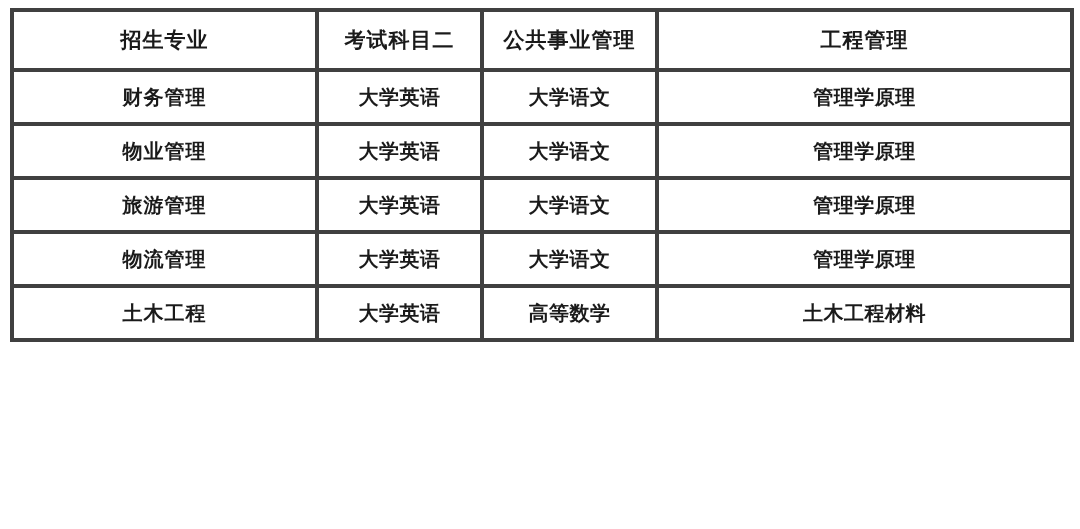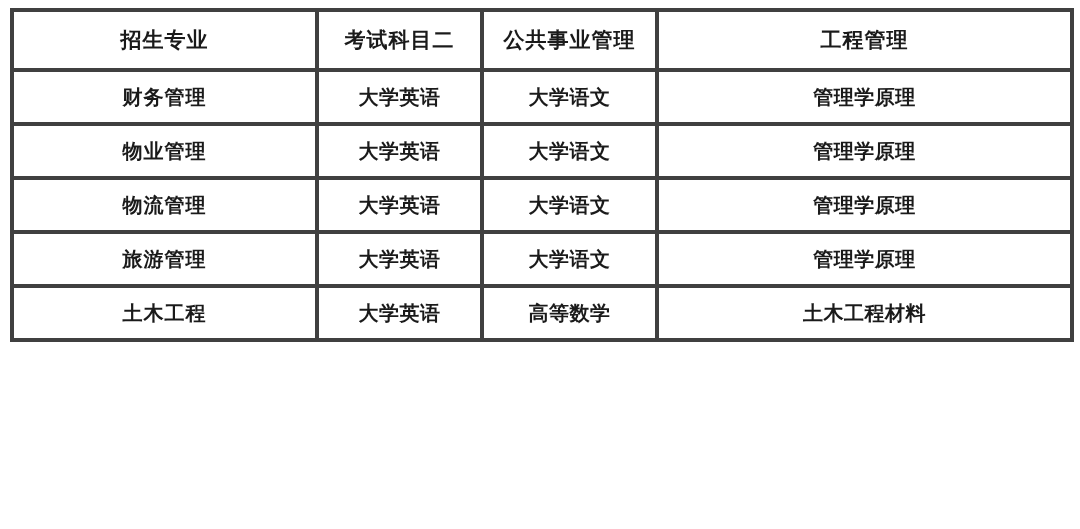--- a/index.html
+++ b/index.html
@@ -83,27 +83,27 @@
         <td>大学语文</td>
         <td>管理学原理</td>
       </tr>
       <tr>
         <td class="col-major">物业管理</td>
         <td>大学英语</td>
         <td>大学语文</td>
         <td>管理学原理</td>
       </tr>
       <tr>
-        <td class="col-major">物流管理</td>
+        <td class="col-major">旅游管理</td>
         <td>大学英语</td>
         <td>大学语文</td>
         <td>管理学原理</td>
       </tr>
       <tr>
-        <td class="col-major">旅游管理</td>
+        <td class="col-major">物流管理</td>
         <td>大学英语</td>
         <td>大学语文</td>
         <td>管理学原理</td>
       </tr>
       <tr>
         <td class="col-major">土木工程</td>
         <td>大学英语</td>
         <td>高等数学</td>
         <td>土木工程材料</td>
       </tr>

